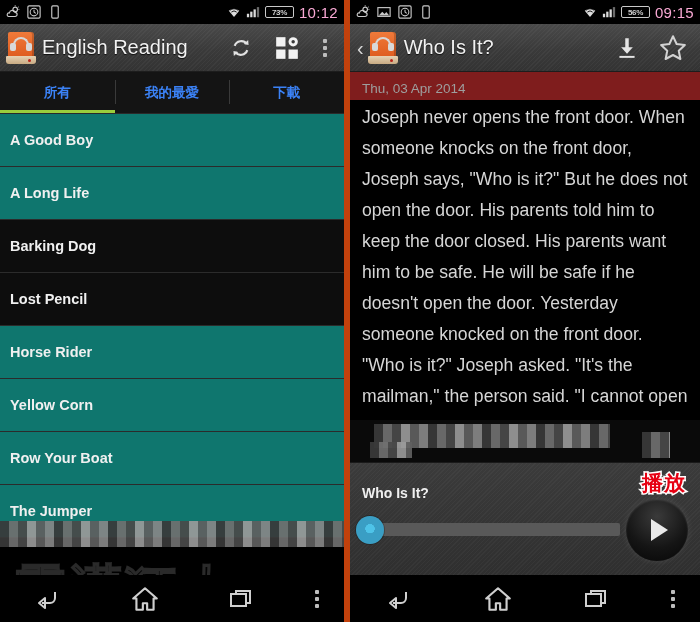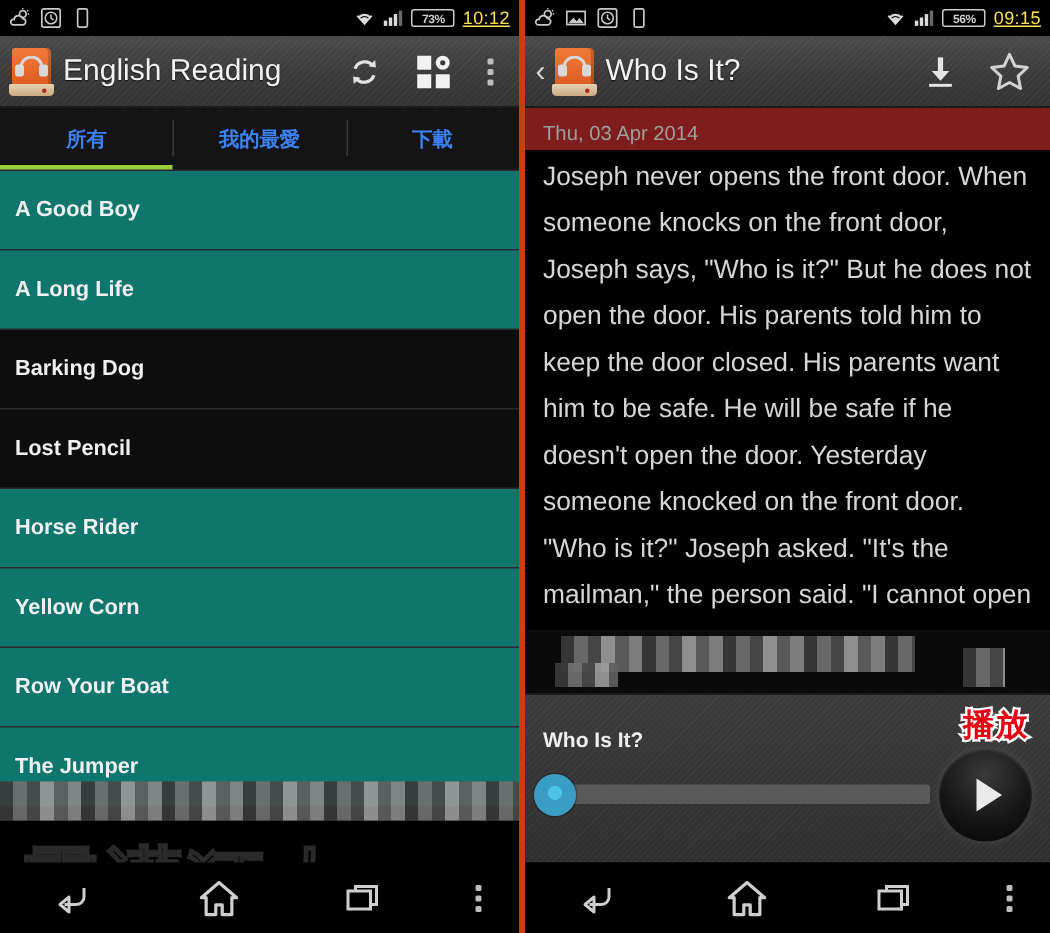--- a/index.html
+++ b/index.html
@@ -4,31 +4,31 @@
 <style>
   * { box-sizing: border-box; margin: 0; padding: 0; }
   html, body {
     width: 700px; height: 622px;
     background: #000;
     font-family: "Liberation Sans", sans-serif;
     overflow: hidden;
   }
   .screens { display: flex; width: 700px; height: 622px; }
   .phone { width: 350px; height: 622px; position: relative; background: #000; overflow: hidden; }
-  .phone.left { border-right: 4px solid #c2410c; }
+  .phone.left { border-right: 6px solid #c2410c; }
 
   
   .statusbar {
     height: 24px; background: #000; display: flex; align-items: center;
     padding: 0 6px; position: relative; z-index: 5;
   }
   .sb-left { display: flex; align-items: center; gap: 7px; }
   .sb-right { margin-left: auto; display: flex; align-items: center; gap: 5px; }
   .sb-icon { width: 14px; height: 14px; display: block; }
-  .sb-time { color: #fde047; font-size: 12px; letter-spacing: .3px; font-family: "Liberation Sans", sans-serif; text-decoration: underline; }
+  .sb-time { color: #f9a8d4; font-size: 15px; letter-spacing: .3px; font-family: "Liberation Sans", sans-serif; }
   .batt {
     border: 1.4px solid #c9c9c9; border-radius: 2px; height: 12px; min-width: 29px;
     display: flex; align-items: center; justify-content: center;
     color: #cfcfcf; font-size: 8px; font-weight: bold; letter-spacing: -.3px;
     position: relative; padding: 0 1px;
   }
 
   
   .actionbar {
     height: 48px; display: flex; align-items: center; padding: 0 4px;

